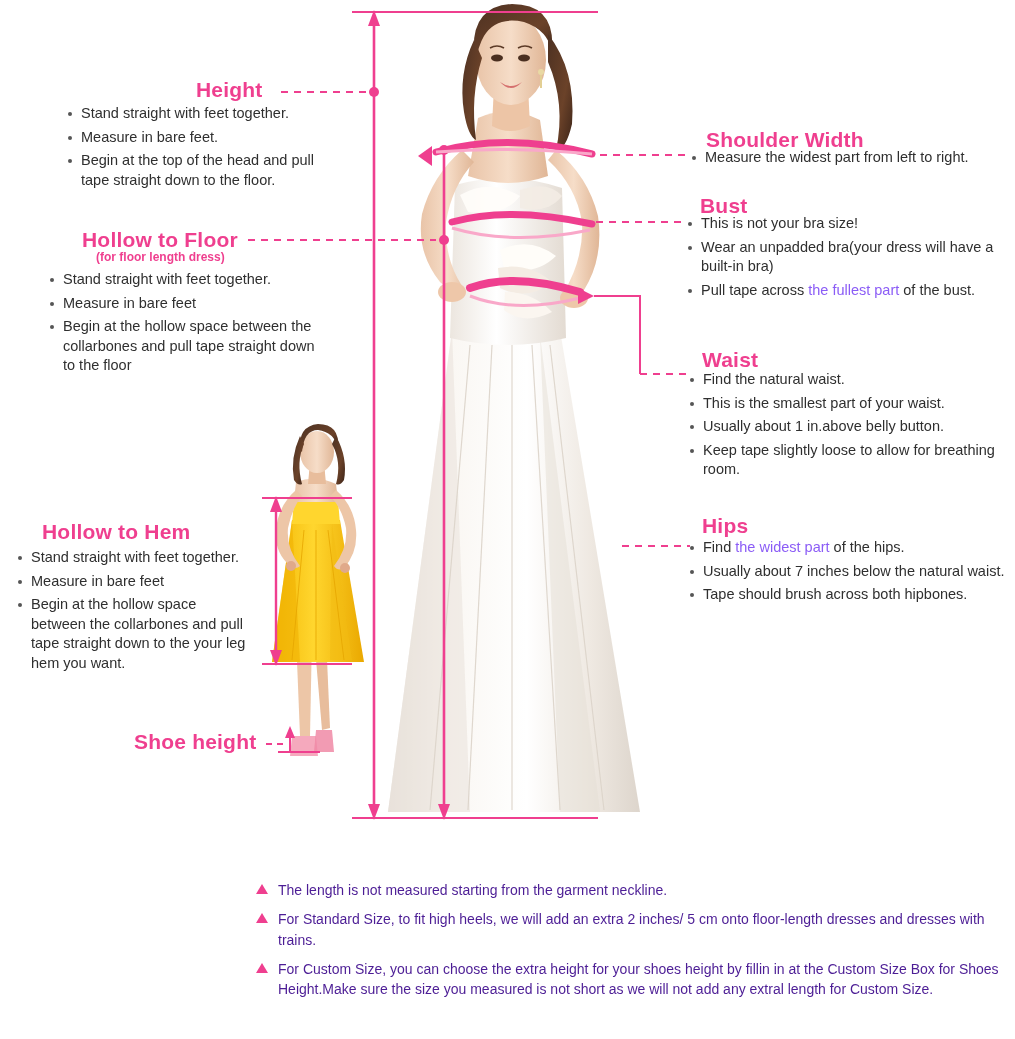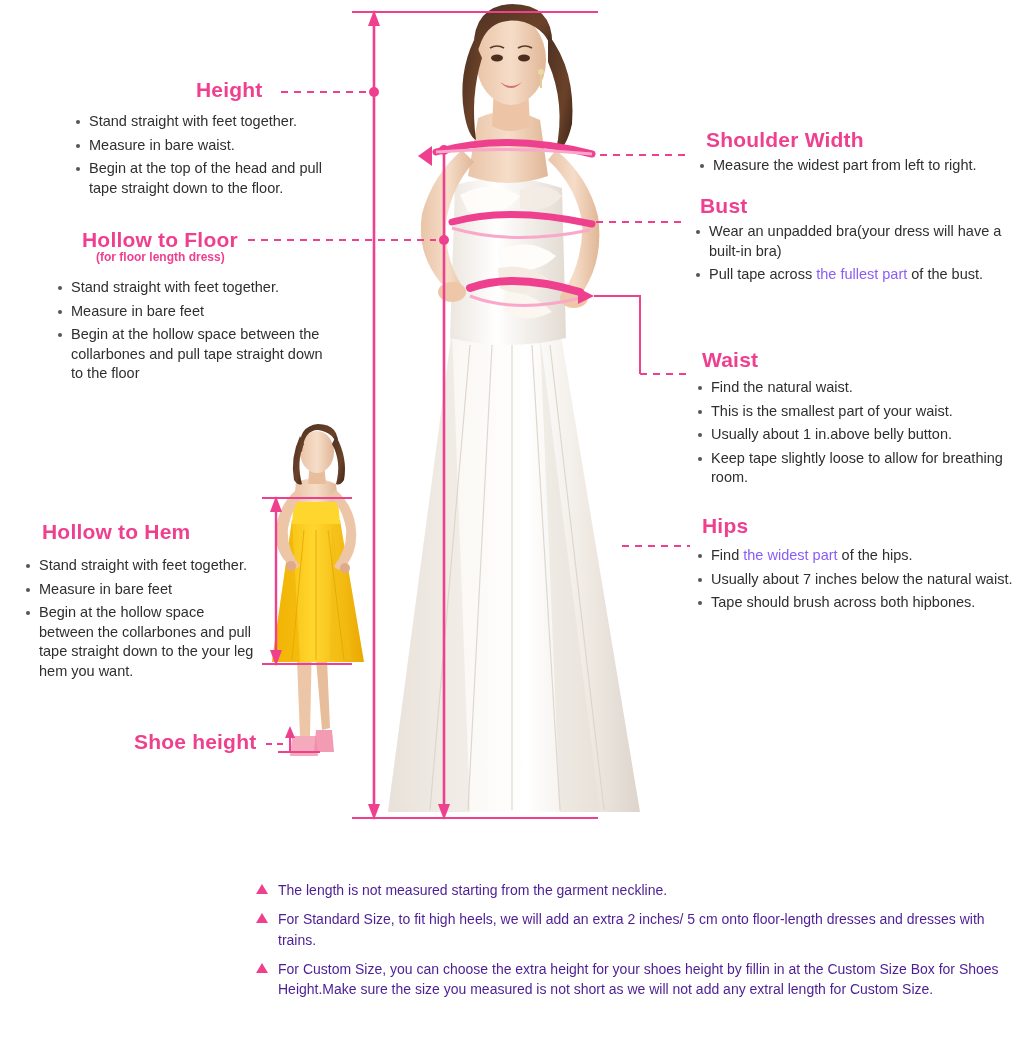--- a/index.html
+++ b/index.html
@@ -25,21 +25,21 @@
   .subheading{
     color:#ef3f8f;
     font-weight:bold;
     font-size:12px;
     white-space:nowrap;
   }
 
   
   ul.blist{
     list-style:none;
-    margin:8px;padding:0;
+    margin:0;padding:0;
     font-size:14.5px;
     line-height:1.35;
     color:#2f2f2f;
   }
   ul.blist li{
     position:relative;
     padding-left:15px;
     margin-bottom:4px;
   }
   ul.blist li:before{
@@ -254,21 +254,21 @@
       <polygon points="290,726 285,738 295,738" fill="#ef3f8f" stroke="none"></polygon>
       <g stroke-dasharray="6 5" stroke-width="2">
         <line x1="266" y1="744" x2="284" y2="744"></line>
       </g>
     </g>
   </svg>
 
   <div class="abs heading" style="left:196px;top:78px;">Height</div>
   <ul class="blist abs" style="left:66px;top:104px;width:270px;">
     <li>Stand straight with feet together.</li>
-    <li>Measure in bare waist.</li>
+    <li>Measure in bare feet.</li>
     <li>Begin at the top of the head and pull tape straight down to the floor.</li>
   </ul>
 
   <div class="abs heading" style="left:82px;top:228px;">Hollow to Floor</div>
   <div class="abs subheading" style="left:96px;top:250px;">(for floor length dress)</div>
   <ul class="blist abs" style="left:48px;top:270px;width:280px;">
     <li>Stand straight with feet together.</li>
     <li>Measure in bare feet</li>
     <li>Begin at the hollow space between the collarbones and pull tape straight down to the floor</li>
   </ul>
@@ -282,20 +282,21 @@
 
   <div class="abs heading" style="left:134px;top:730px;">Shoe height</div>
 
   <div class="abs heading" style="left:706px;top:128px;">Shoulder Width</div>
   <ul class="blist abs" style="left:690px;top:148px;width:320px;">
     <li>Measure the widest part from left to right.</li>
   </ul>
 
   <div class="abs heading" style="left:700px;top:194px;">Bust</div>
   <ul class="blist abs" style="left:686px;top:214px;width:326px;">
+    <li>This is not your bra size!</li>
     <li>Wear an unpadded bra(your dress will have a built-in bra)</li>
     <li>Pull tape across <span class="pink">the fullest part</span> of the bust.</li>
   </ul>
 
   <div class="abs heading" style="left:702px;top:348px;">Waist</div>
   <ul class="blist abs" style="left:688px;top:370px;width:318px;">
     <li>Find the natural waist.</li>
     <li>This is the smallest part of your waist.</li>
     <li>Usually about 1 in.above belly button.</li>
     <li>Keep tape slightly loose to allow for breathing room.</li>

